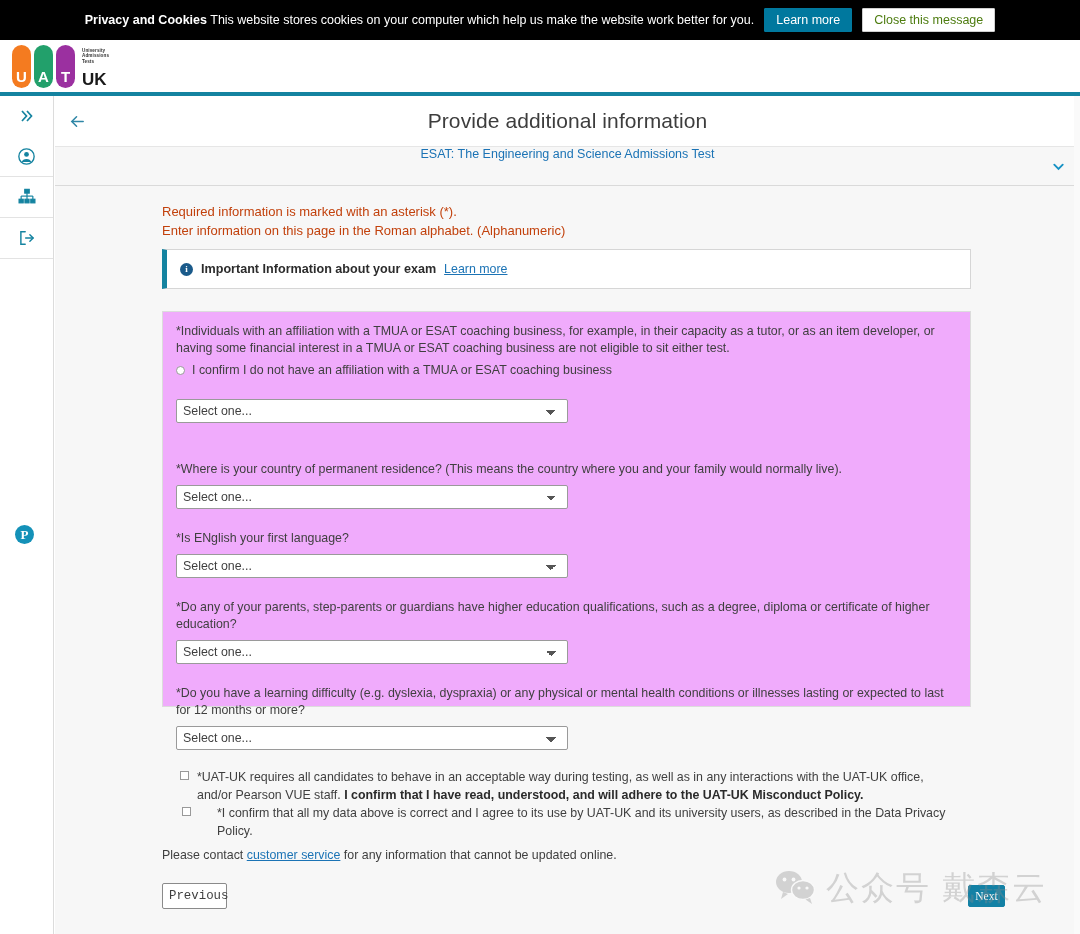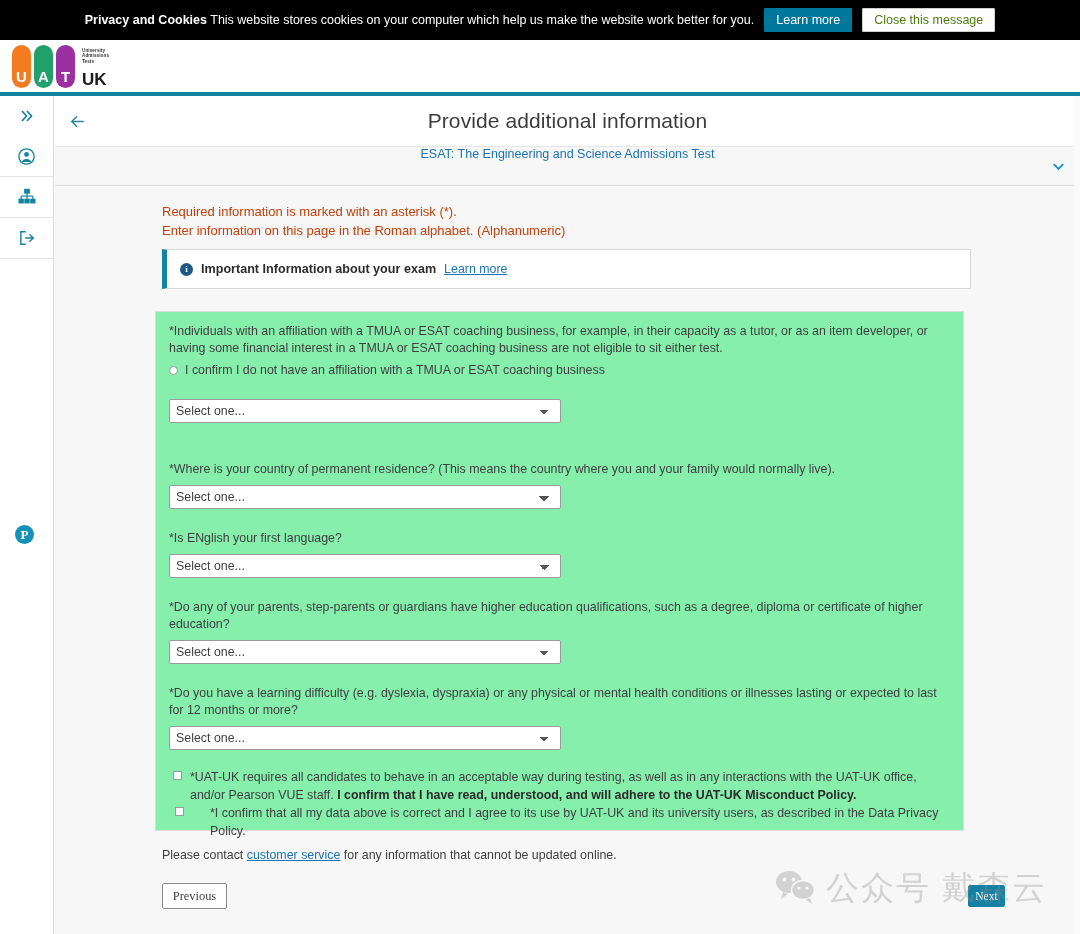--- a/index.html
+++ b/index.html
@@ -125,22 +125,22 @@
     font-size:9px; font-weight:bold; display:flex; align-items:center; justify-content:center;
     font-family:"Liberation Serif", serif; flex:0 0 auto;
   }
   .info-title { font-size:12.6px; font-weight:bold; color:#2c2c2c; }
   .link {
     color:#1b73b5; text-decoration:underline; font-size:12.4px; cursor:pointer;
   }
 
   
   .form-card {
-    position:absolute; left:100px; top:125px; width:809px; height:520px;
-    background:#86efac; border:1px solid #dcdcdc;
+    position:absolute; left:107px; top:125px; width:809px; height:396px;
+    background:#f0abfc; border:1px solid #dcdcdc;
   }
   .fld { position:absolute; left:13px; width:780px; }
   .q-label { font-size:12.4px; color:#3f3f3f; line-height:17px; }
   .sel {
     margin-top:7px; width:392px; height:24px;
     border:1px solid #9a9a9a; background:#fff; border-radius:2px;
     font-size:12.4px; color:#3f3f3f; padding:0 6px;
     font-family:"Liberation Sans", sans-serif;
     appearance:none; -webkit-appearance:none;
     background-image:
@@ -167,21 +167,21 @@
   .cb-text b { font-weight:bold; color:#2a2a2a; }
 
   
   .foot-note {
     position:absolute; left:107px; top:662px; font-size:12.4px; color:#3f3f3f;
   }
   .btn-prev {
     position:absolute; left:107px; top:697px;
     width:65px; height:26px; background:#fff; border:1px solid #8a8a8a;
     font-size:12.4px; color:#3f3f3f; border-radius:2px; cursor:pointer;
-    font-family:Liberation Serif, serif;
+    font-family:Liberation Mono, monospace;
   }
   .btn-next {
     position:absolute; left:873px; top:699px;
     width:37px; height:22px; background:#1381a5; border:1px solid #1381a5;
     font-size:11.5px; color:#fff; border-radius:2px; cursor:pointer;
     font-family:Liberation Serif, serif;
     display:flex; align-items:center; justify-content:center;margin-left:40px;
   }
 
   

